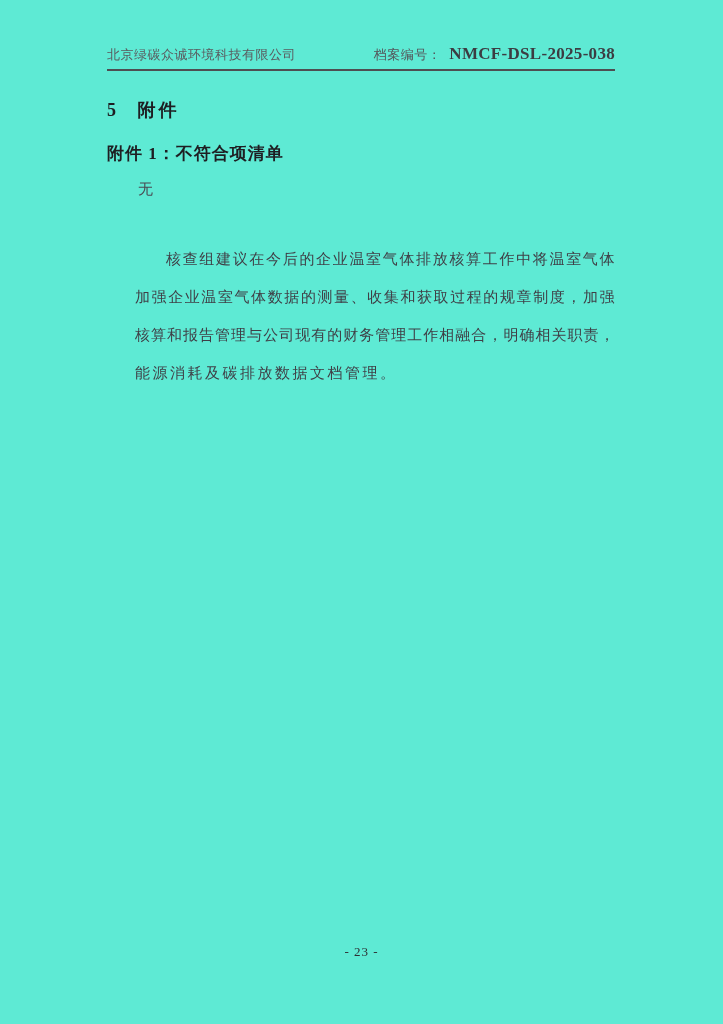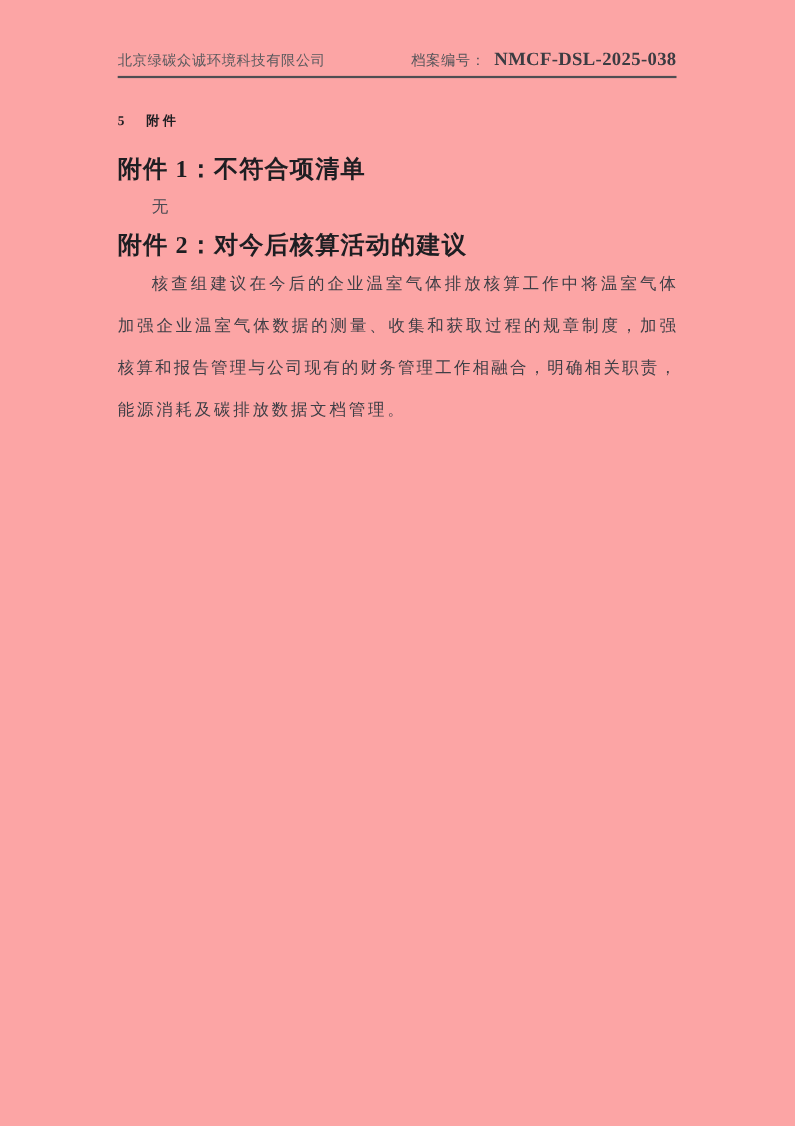--- a/index.html
+++ b/index.html
@@ -1,20 +1,20 @@
 <!DOCTYPE html>
 <html><head>
 <meta charset="utf-8">
 <style>
   html, body { margin: 0; padding: 0; background: #ffffff; }
   .page {
     position: relative;
     width: 723px;
     height: 1024px;
-    background: #fca5a5;
+    background: #5eead4;
     font-family: "Liberation Serif", "DejaVu Serif", serif;
     overflow: hidden;
   }
   
   .header {
     position: absolute;
     left: 107px;
     width: 508px;
     top: 44px;
     display: flex;
@@ -44,36 +44,36 @@
     font-weight: bold;
     color: #3c3c42;
     margin-left: 8px;
     letter-spacing: 0.3px;
   }
   
   .chapter-heading {
     position: absolute;
     left: 107px;
     top: 98px;
-    font-size: 12px;
+    font-size: 18px;
     font-weight: bold;
     color: #1e1e22;
     line-height: 24px;
   }
   .chapter-heading .chapter-num { display: inline-block; }
   .chapter-heading .chapter-title {
     display: inline-block;
     margin-left: 17px;
     letter-spacing: 3px;
   }
   
   .attachment-heading {
     position: absolute;
     left: 107px;
-    font-size: 22px;
+    font-size: 17px;
     font-weight: bold;
     color: #1e1e22;
     line-height: 22px;
     letter-spacing: 1px;
     white-space: nowrap;
   }
   .attachment-heading.h-1 { top: 143px; }
   .attachment-heading.h-2 { top: 212px; }
   
   .none-text {
@@ -94,20 +94,21 @@
     color: #3f3f46;
     letter-spacing: 0.5px;
   }
   .para-line {
     line-height: 38px;
     height: 38px;
     text-align: justify;
     text-align-last: justify;
     overflow: hidden;
     white-space: nowrap;
+    margin-left: 28px;
   }
   .para-line.first { text-indent: 31px; }
   .para-line.last {
     text-align: center;
     text-align-last: left;
     letter-spacing: 2.5px;
   }
   
   .footer {
     position: absolute;
@@ -137,23 +138,25 @@
 
   <div class="chapter-heading">
     <span class="chapter-num">5</span>
     <span class="chapter-title">附件</span>
   </div>
 
   <div class="attachment-heading h-1">附件 1：不符合项清单</div>
 
   <div class="none-text">无</div>
 
-  <div class="attachment-heading h-2">附件 2：对今后核算活动的建议</div>
 
   <div class="paragraph">
     <div class="para-line first">核查组建议在今后的企业温室气体排放核算工作中将温室气体</div>
     <div class="para-line">加强企业温室气体数据的测量、收集和获取过程的规章制度，加强</div>
     <div class="para-line">核算和报告管理与公司现有的财务管理工作相融合，明确相关职责，</div>
     <div class="para-line last">能源消耗及碳排放数据文档管理。</div>
   </div>
 
+  <div class="footer">
+    <span class="page-number">- 23 -</span>
+  </div>
 
 </div>
 
 </body></html>

